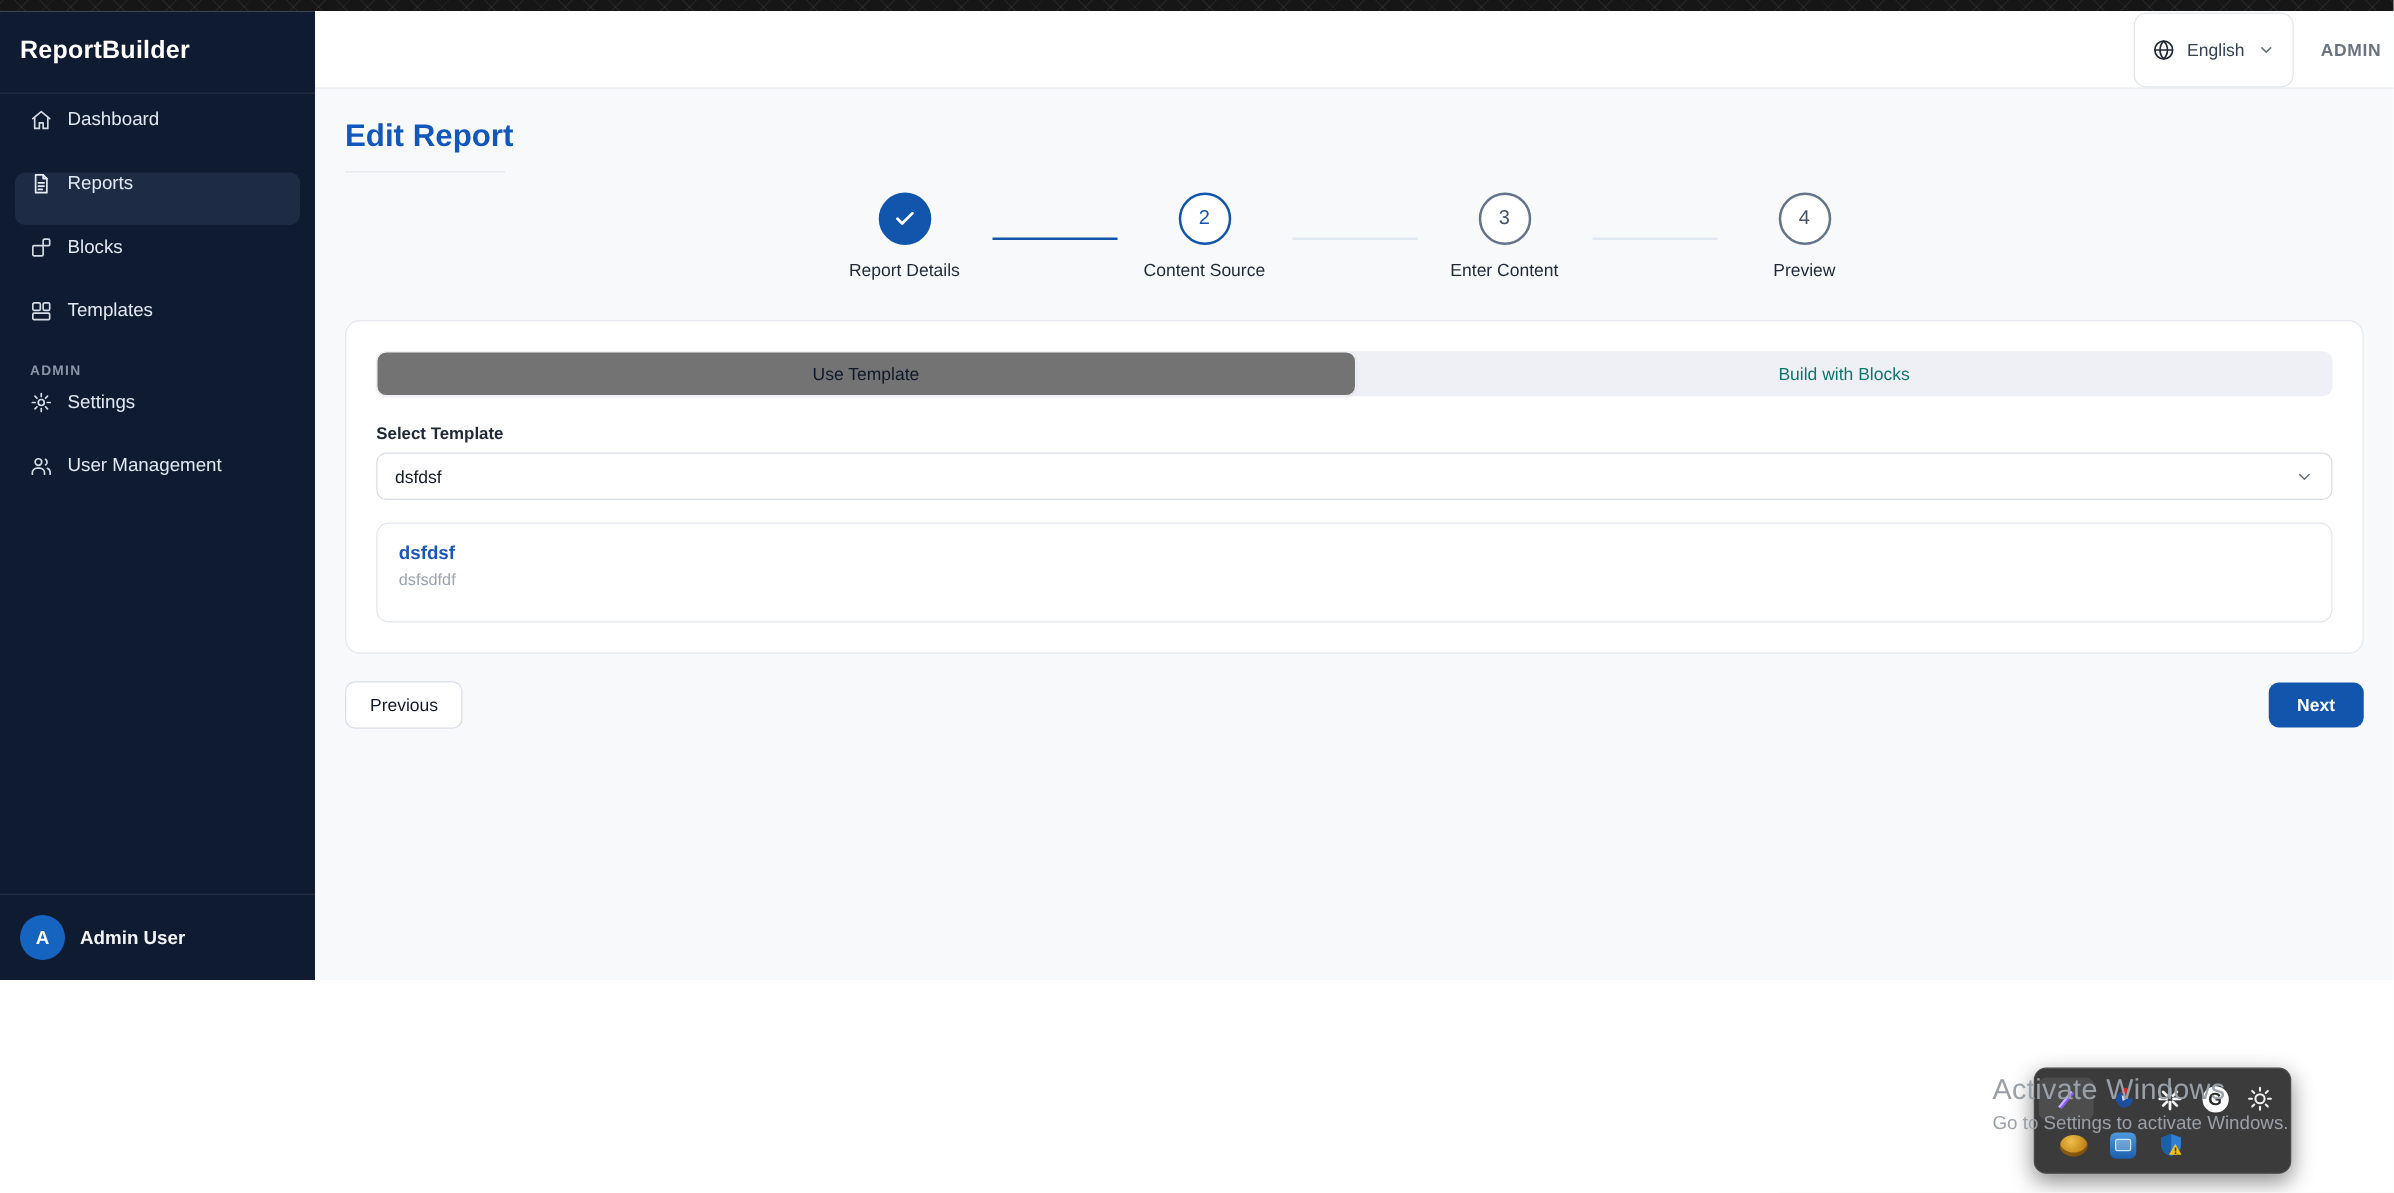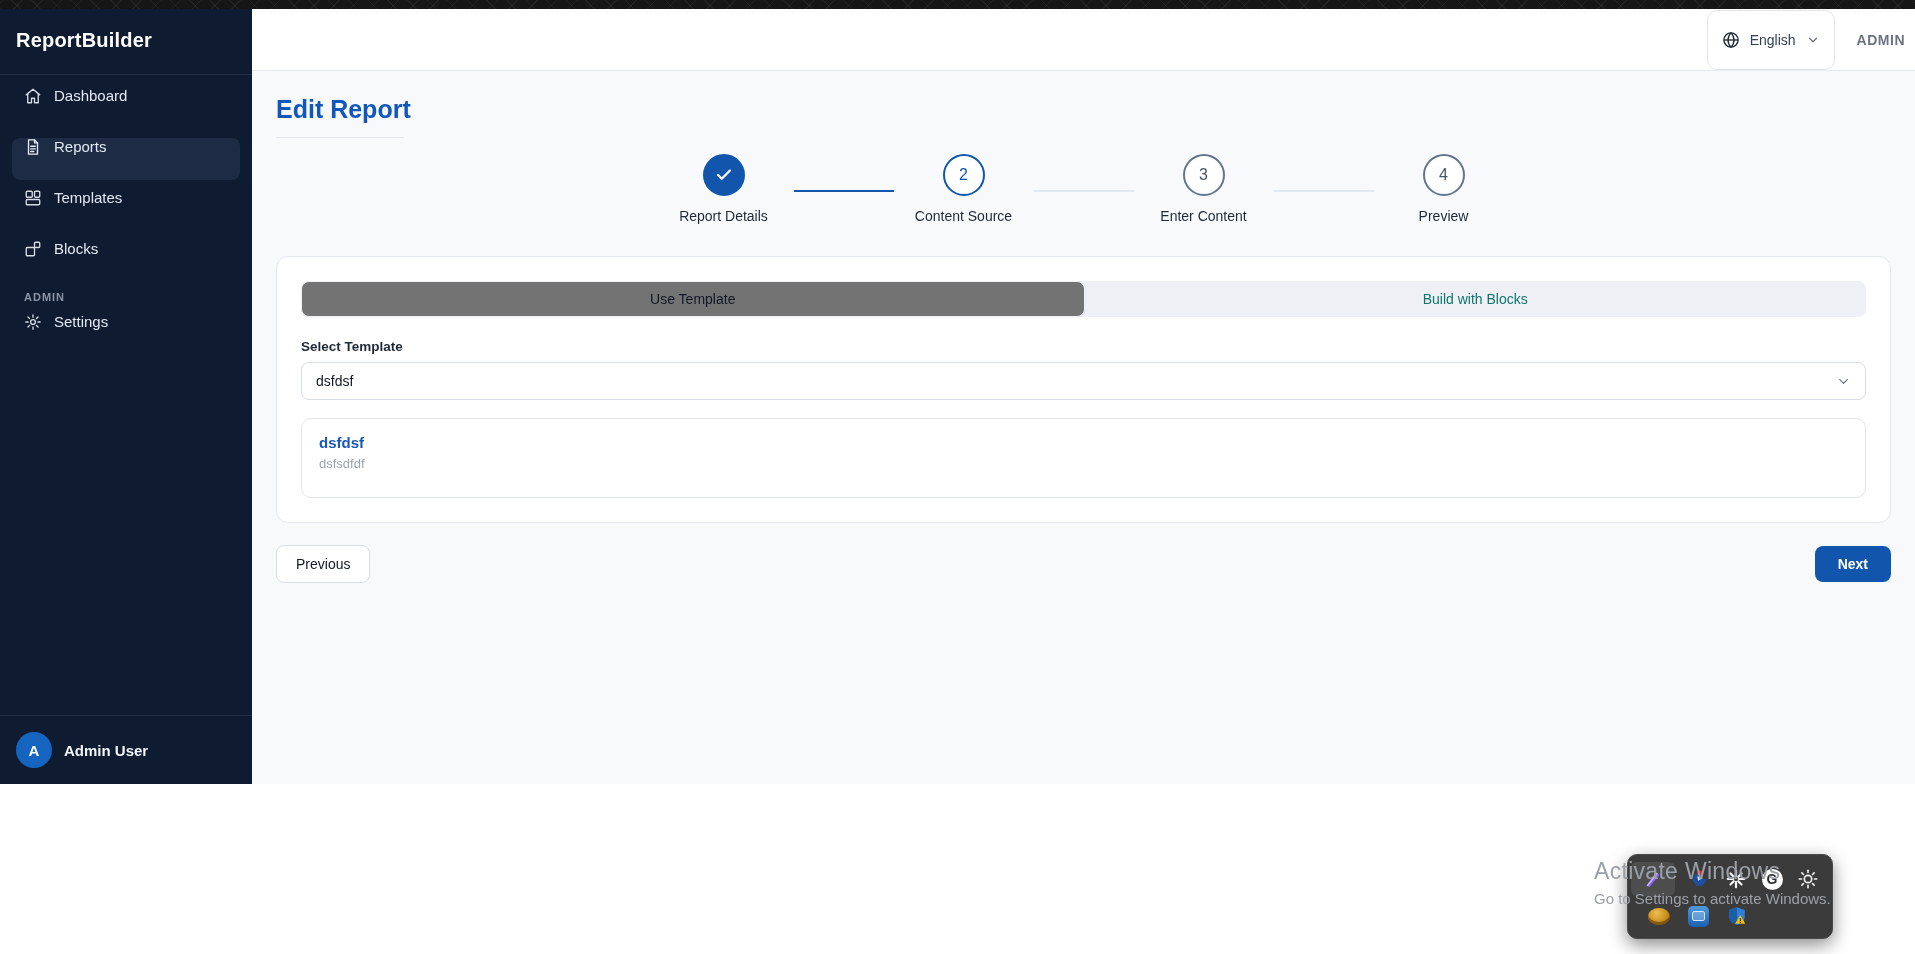--- a/index.html
+++ b/index.html
@@ -108,36 +108,36 @@
               <path d="M14 2.5v4h4"></path>
               <path d="M9 11h6M9 14.5h6M9 18h4"></path>
             </svg>
         </span>
         <span>Reports</span>
       </div>
 
       <div class="nav-item">
         <span class="ico">
           <svg viewBox="0 0 24 24" fill="none" stroke="#d5dce6" stroke-width="1.8" stroke-linejoin="round">
+              <rect x="3" y="10" width="11" height="11" rx="1.5"></rect>
+              <rect x="14" y="3" width="7" height="7" rx="1.5"></rect>
+            </svg>
+        </span>
+        <span>Blocks</span>
+      </div>
+
+      <div class="nav-item">
+        <span class="ico">
+          <svg viewBox="0 0 24 24" fill="none" stroke="#d5dce6" stroke-width="1.8" stroke-linejoin="round">
               <rect x="3" y="3" width="8" height="8" rx="1.5"></rect>
               <rect x="14" y="3" width="7" height="8" rx="1.5"></rect>
               <rect x="3" y="14" width="18" height="7" rx="1.5"></rect>
             </svg>
         </span>
         <span>Templates</span>
-      </div>
-
-      <div class="nav-item">
-        <span class="ico">
-          <svg viewBox="0 0 24 24" fill="none" stroke="#d5dce6" stroke-width="1.8" stroke-linejoin="round">
-              <rect x="3" y="10" width="11" height="11" rx="1.5"></rect>
-              <rect x="14" y="3" width="7" height="7" rx="1.5"></rect>
-            </svg>
-        </span>
-        <span>Blocks</span>
       </div>
 
       <div class="nav-section">ADMIN</div>
 
       <div class="nav-item">
         <span class="ico">
           <svg viewBox="0 0 24 24" fill="none" stroke="#d5dce6" stroke-width="1.8" stroke-linecap="round">
             <circle cx="12" cy="12" r="3.2"></circle>
             <g>
                 <line x1="12" y1="2.5" x2="12" y2="5.5"></line>
@@ -147,20 +147,31 @@
                 <line x1="5.3" y1="5.3" x2="7.4" y2="7.4"></line>
                 <line x1="16.6" y1="16.6" x2="18.7" y2="18.7"></line>
                 <line x1="5.3" y1="18.7" x2="7.4" y2="16.6"></line>
                 <line x1="16.6" y1="7.4" x2="18.7" y2="5.3"></line>
               </g>
           </svg>
         </span>
         <span>Settings</span>
       </div>
 
+      <div class="nav-item">
+        <span class="ico">
+          <svg viewBox="0 0 24 24" fill="none" stroke="#d5dce6" stroke-width="1.8" stroke-linecap="round" stroke-linejoin="round">
+              <circle cx="9" cy="7.5" r="3.5"></circle>
+              <path d="M2.5 20.5v-1.5a5 5 0 0 1 5-5h3a5 5 0 0 1 5 5v1.5"></path>
+              <path d="M16.5 4.6a3.5 3.5 0 0 1 0 6"></path>
+              <path d="M18.5 14.2a5 5 0 0 1 3 4.6v1.7"></path>
+            </svg>
+        </span>
+        <span>User Management</span>
+      </div>
     </nav>
 
     <div class="sidebar-footer">
       <div class="avatar">A</div>
       <div class="user-name">Admin User</div>
     </div>
   </aside>
 
   <div class="main">
 

